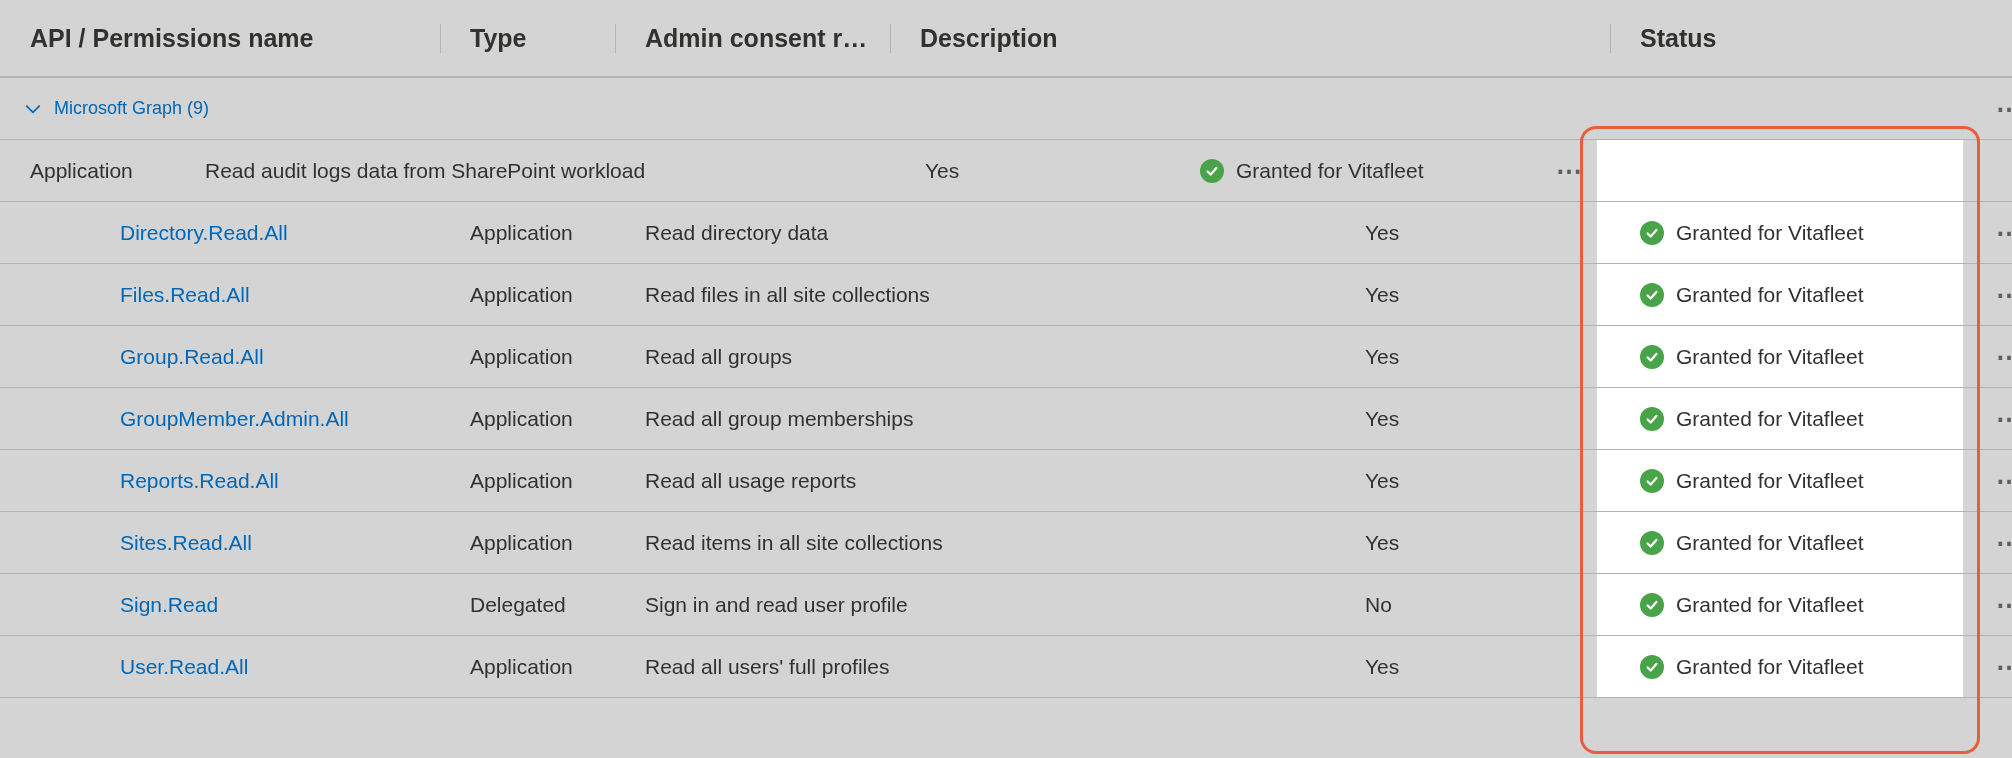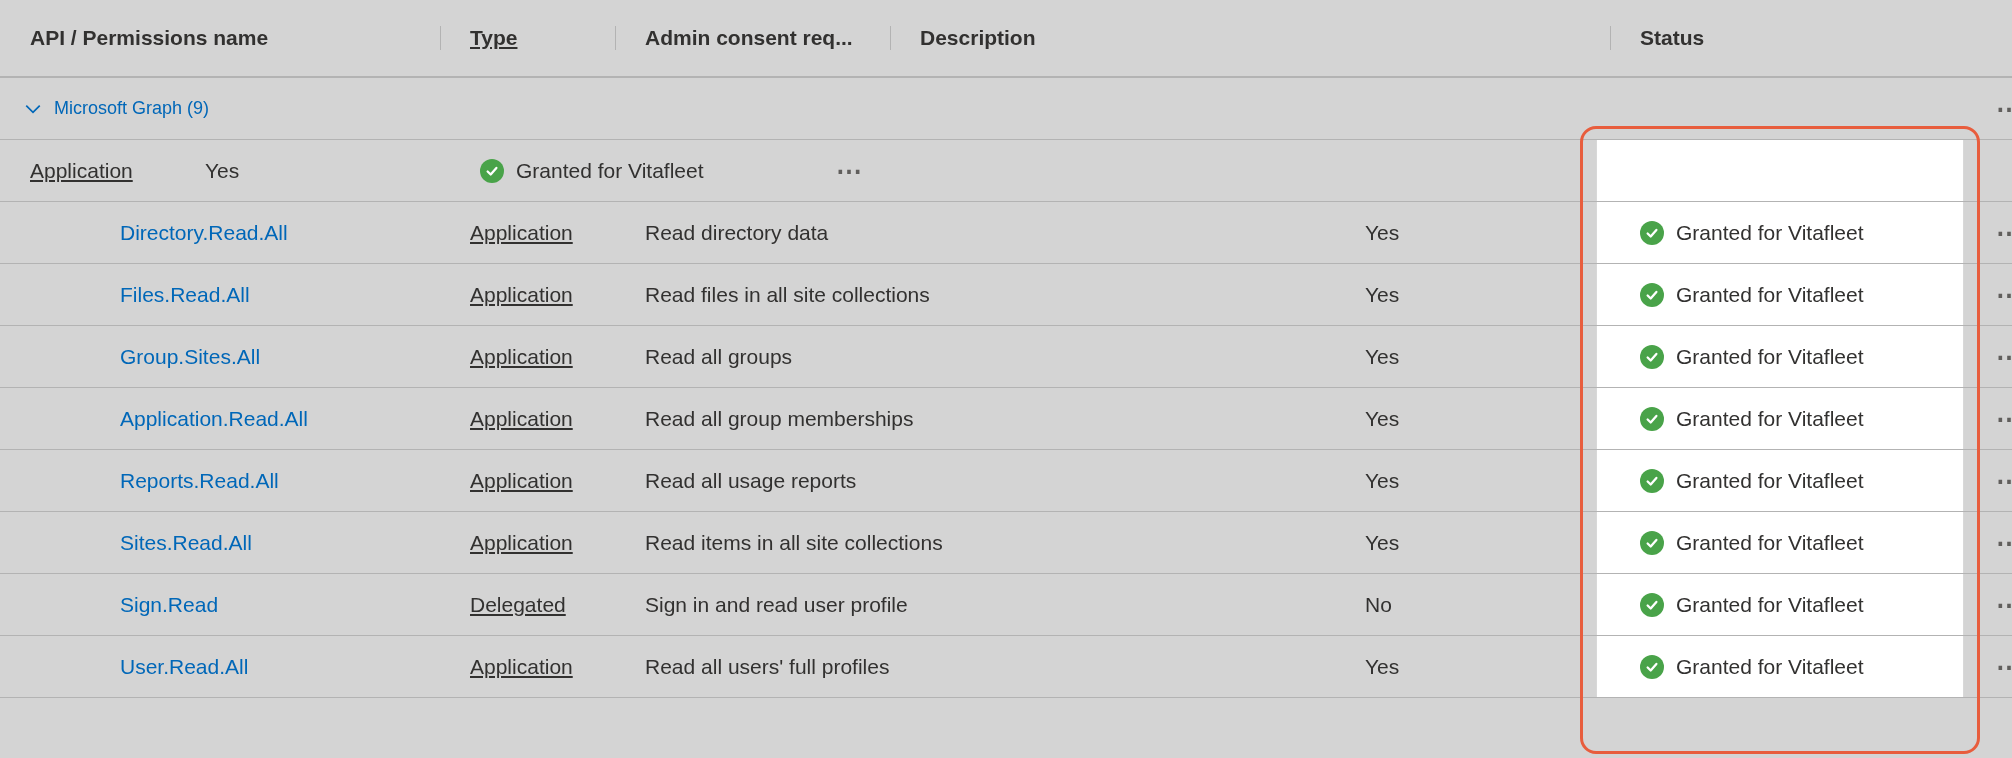--- a/index.html
+++ b/index.html
@@ -18,21 +18,21 @@
     }
     .row {
       display: flex;
       align-items: center;
       height: 62px;
       border-bottom: 1px solid #b3b3b3;
     }
     .header-row {
       height: 78px;
       font-weight: 600;
-      font-size: 21px;
+      font-size: 25px;
       color: #323130;
       border-bottom: 2px solid #b3b3b3;
     }
     .header-row .cell {
       position: relative;
     }
     .header-row .cell:not(:first-child)::before {
       content: "";
       position: absolute;
       left: 0;
@@ -42,21 +42,21 @@
       width: 1px;
       background: #b3b3b3;
     }
     .cell {
       padding: 0 20px 0 30px;
       overflow: hidden;
       white-space: nowrap;
       text-overflow: ellipsis;
     }
     .cell-name   { width: 440px; flex: 0 0 440px; }
-    .cell-type   { width: 175px; flex: 0 0 175px; text-decoration: underline; }
+    .cell-type   { width: 175px; flex: 0 0 175px; }
     .cell-desc   { width: 720px; flex: 0 0 720px; }
     .cell-admin  { width: 275px; flex: 0 0 275px; }
     .cell-status { width: 370px; flex: 0 0 370px; display: flex; align-items: center; gap: 12px; }
     .cell-actions{ width: 50px; flex: 0 0 50px; display:flex; align-items:center; justify-content:center; }
 
     .category-row .cell-name {
       display: flex;
       align-items: center;
       gap: 10px;
       color: #0067b8;
@@ -170,20 +170,21 @@
     <div class="cell cell-admin"></div>
     <div class="cell cell-status"></div>
     <div class="cell cell-actions">
       <span class="ellipsis">⋯</span>
     </div>
   </div>
 
   <div id="rows-container">
       <div class="row data-row">
     <div class="cell cell-type">Application</div>
+    <div class="cell cell-desc">Read audit logs data from SharePoint workload</div>
     <div class="cell cell-admin">Yes</div>
     <div class="cell cell-status">
       <span class="check-icon">
         <svg width="14" height="14" viewBox="0 0 16 16">
               <path d="M3 8.5 L6.5 12 L13 4.5" fill="none" stroke="#ffffff" stroke-width="2.6" stroke-linecap="round" stroke-linejoin="round"></path>
             </svg>
       </span>
       <span>Granted for Vitafleet</span>
     </div>
     <div class="cell cell-actions">
@@ -223,40 +224,40 @@
             </svg>
       </span>
       <span>Granted for Vitafleet</span>
     </div>
     <div class="cell cell-actions">
       <span class="ellipsis">⋯</span>
     </div>
   </div>
       <div class="row data-row">
     <div class="cell cell-name">
-      <span class="perm-link">Group.Sites.All</span>
+      <span class="perm-link">Group.Read.All</span>
     </div>
     <div class="cell cell-type">Application</div>
     <div class="cell cell-desc">Read all groups</div>
     <div class="cell cell-admin">Yes</div>
     <div class="cell cell-status">
       <span class="check-icon">
         <svg width="14" height="14" viewBox="0 0 16 16">
               <path d="M3 8.5 L6.5 12 L13 4.5" fill="none" stroke="#ffffff" stroke-width="2.6" stroke-linecap="round" stroke-linejoin="round"></path>
             </svg>
       </span>
       <span>Granted for Vitafleet</span>
     </div>
     <div class="cell cell-actions">
       <span class="ellipsis">⋯</span>
     </div>
   </div>
       <div class="row data-row">
     <div class="cell cell-name">
-      <span class="perm-link">Application.Read.All</span>
+      <span class="perm-link">GroupMember.Admin.All</span>
     </div>
     <div class="cell cell-type">Application</div>
     <div class="cell cell-desc">Read all group memberships</div>
     <div class="cell cell-admin">Yes</div>
     <div class="cell cell-status">
       <span class="check-icon">
         <svg width="14" height="14" viewBox="0 0 16 16">
               <path d="M3 8.5 L6.5 12 L13 4.5" fill="none" stroke="#ffffff" stroke-width="2.6" stroke-linecap="round" stroke-linejoin="round"></path>
             </svg>
       </span>

